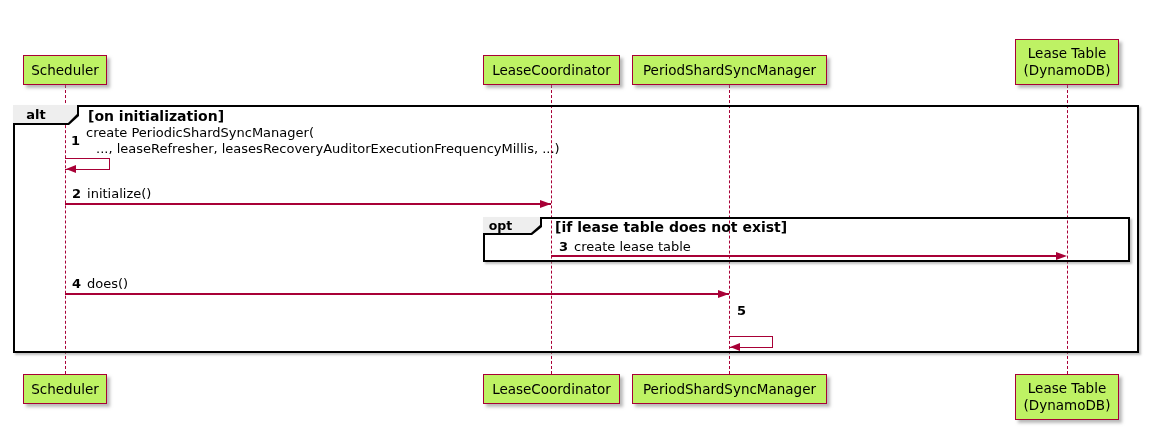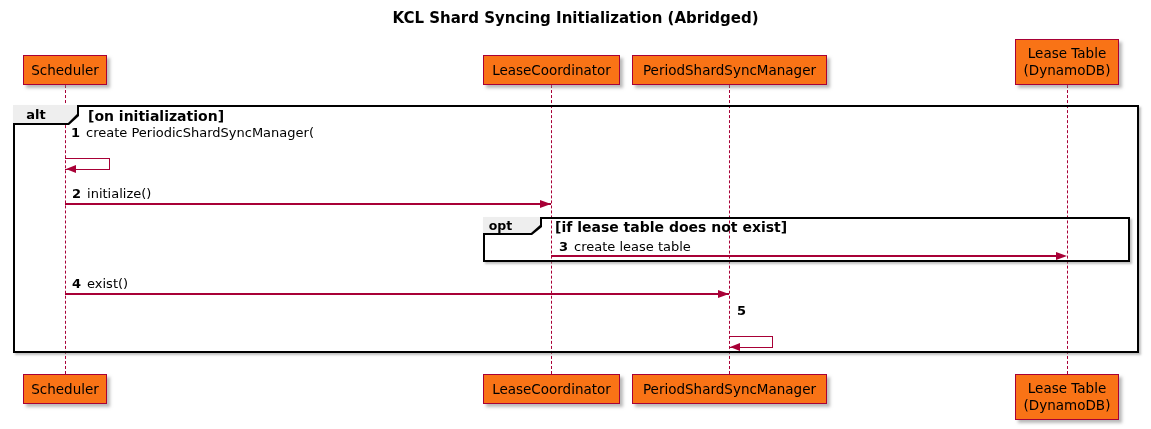--- a/index.html
+++ b/index.html
@@ -11,21 +11,21 @@
     color:#000;
     overflow:hidden;
   }
   .title{
     position:absolute;left:0;top:9px;width:100%;
     text-align:center;font-size:15px;font-weight:bold;
   }
   
   .pbox{
     position:absolute;
-    background:#f97316;
+    background:#bef264;
     border:1.6px solid #A80036;
     box-shadow:3px 3px 3px rgba(130,130,130,0.55);
     display:flex;flex-direction:column;align-items:center;justify-content:center;
     font-size:13.5px;line-height:17px;text-align:left;
     box-sizing:border-box;z-index:3;
   }
   
   .lifeline{
     position:absolute;width:0;
     border-left:1px dashed #A80036;
@@ -80,21 +80,20 @@
     border-right:1.6px solid #A80036;
     border-bottom:1.6px solid #A80036;
   }
   .indent1{padding-left:10px;}
 </style>
 </head>
 <body>
 
 <div id="canvas">
 
-  <div class="title">KCL Shard Syncing Initialization (Abridged)</div>
 
   <div class="lifeline" style="left:65px;top:85px;height:289px;"></div>
   <div class="lifeline" style="left:551px;top:85px;height:289px;"></div>
   <div class="lifeline" style="left:729px;top:85px;height:289px;"></div>
   <div class="lifeline" style="left:1067px;top:85px;height:289px;"></div>
 
   <div class="pbox" style="left:23px;top:55px;width:84px;height:30px;">
     <span>Scheduler</span>
   </div>
   <div class="pbox" style="left:483px;top:55px;width:137px;height:30px;">
@@ -114,20 +113,21 @@
         <span>alt</span>
       </div>
     </div>
     <div class="guard" style="left:73px;top:0;height:18px;line-height:18px;">[on initialization]</div>
   </div>
 
   <div class="mlabel" style="left:71px;top:125px;">
     <span class="mnum">1</span>
     <span>
       <span style="display:block;">create PeriodicShardSyncManager(</span>
+      <span style="display:block;" class="indent1">..., leaseRefresher, leasesRecoveryAuditorExecutionFrequencyMillis, ...)</span>
     </span>
   </div>
   <div class="selfloop" style="left:65px;top:158px;width:45px;height:12px;"></div>
   <div class="arrow-left" style="left:66px;top:165px;"></div>
 
   <div class="mlabel" style="left:72px;top:186px;">
     <span class="mnum">2</span>
     <span>initialize()</span>
   </div>
   <div class="hline" style="left:65px;top:203px;width:486px;"></div>
@@ -144,21 +144,21 @@
 
   <div class="mlabel" style="left:559px;top:239px;">
     <span class="mnum">3</span>
     <span>create lease table</span>
   </div>
   <div class="hline" style="left:551px;top:255px;width:505px;"></div>
   <div class="arrow-right" style="left:1056px;top:251.5px;"></div>
 
   <div class="mlabel" style="left:72px;top:276px;">
     <span class="mnum">4</span>
-    <span>exist()</span>
+    <span>does()</span>
   </div>
   <div class="hline" style="left:65px;top:293px;width:664px;"></div>
   <div class="arrow-right" style="left:718px;top:289.5px;"></div>
 
   <div class="mlabel" style="left:737px;top:303px;">
     <span class="mnum">5</span>
     <span>
     </span>
   </div>
   <div class="selfloop" style="left:729px;top:336px;width:44px;height:12px;"></div>

